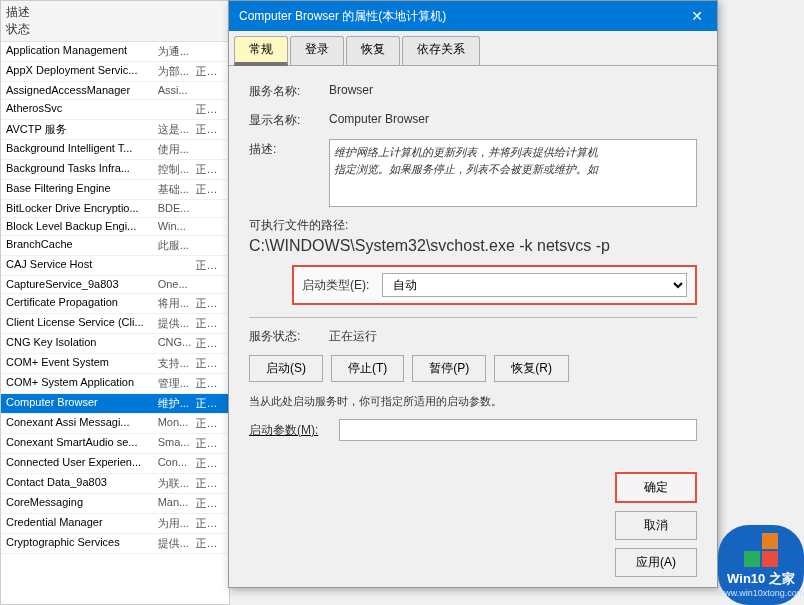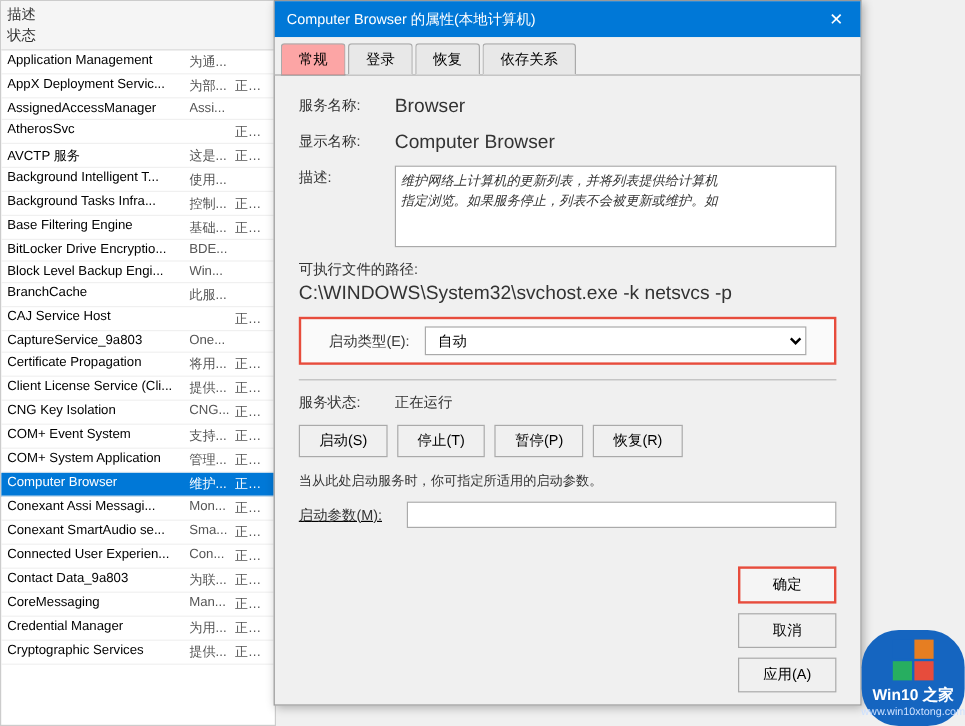--- a/index.html
+++ b/index.html
@@ -111,22 +111,22 @@
       padding: 4px 14px;
       border: 1px solid #aaa;
       border-bottom: none;
       background: #e8e8e8;
       cursor: pointer;
       font-size: 12px;
       border-radius: 3px 3px 0 0;
     }
 
     .tab-item.active {
-      background: #fca5a5;
-      border-bottom: 1px solid #737373;
+      background: #fef9c3;
+      border-bottom: 4px solid #737373;
       margin-bottom: -1px;
       z-index: 1;
     }
 
     
     .dialog-content {
       padding: 15px 20px;
     }
 
     .form-row {
@@ -139,21 +139,21 @@
       width: 80px;
       color: #333;
       padding-top: 2px;
       white-space: nowrap;
       font-size: 12px;
     }
 
     .form-value {
       flex: 1;
       color: #333;
-      font-size: 16px;
+      font-size: 12px;
       padding-top: 2px;
     }
 
     .form-textarea {
       flex: 1;
       border: 1px solid #aaa;
       background: #fff;
       padding: 4px;
       font-size: 11px;
       line-height: 1.5;
@@ -177,23 +177,24 @@
     .form-path-value {
       color: #333;
       font-size: 16px;
       word-break: break-all;
     }
 
     .startup-section {
       display: flex;
       align-items: center;
       border: 2px solid #e74c3c;
-      padding: 6px 23px;
+      padding: 6px 8px;
       background: #fafafa;
       margin-bottom: 12px;
+      margin-left: 43px;
     }
 
     .startup-label {
       width: 80px;
       font-size: 12px;
       color: #333;
     }
 
     .startup-select {
       flex: 1;

